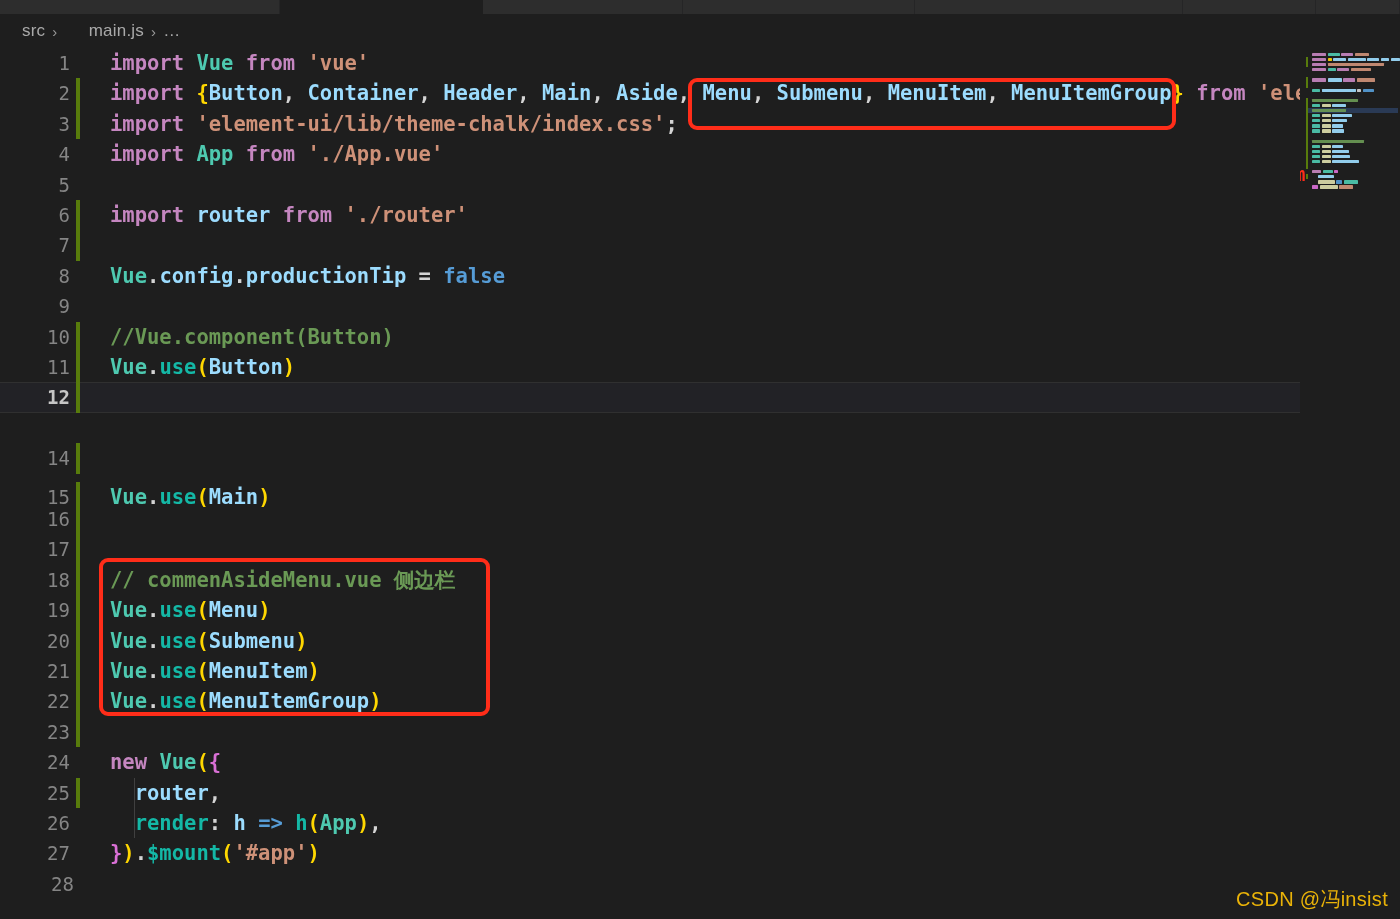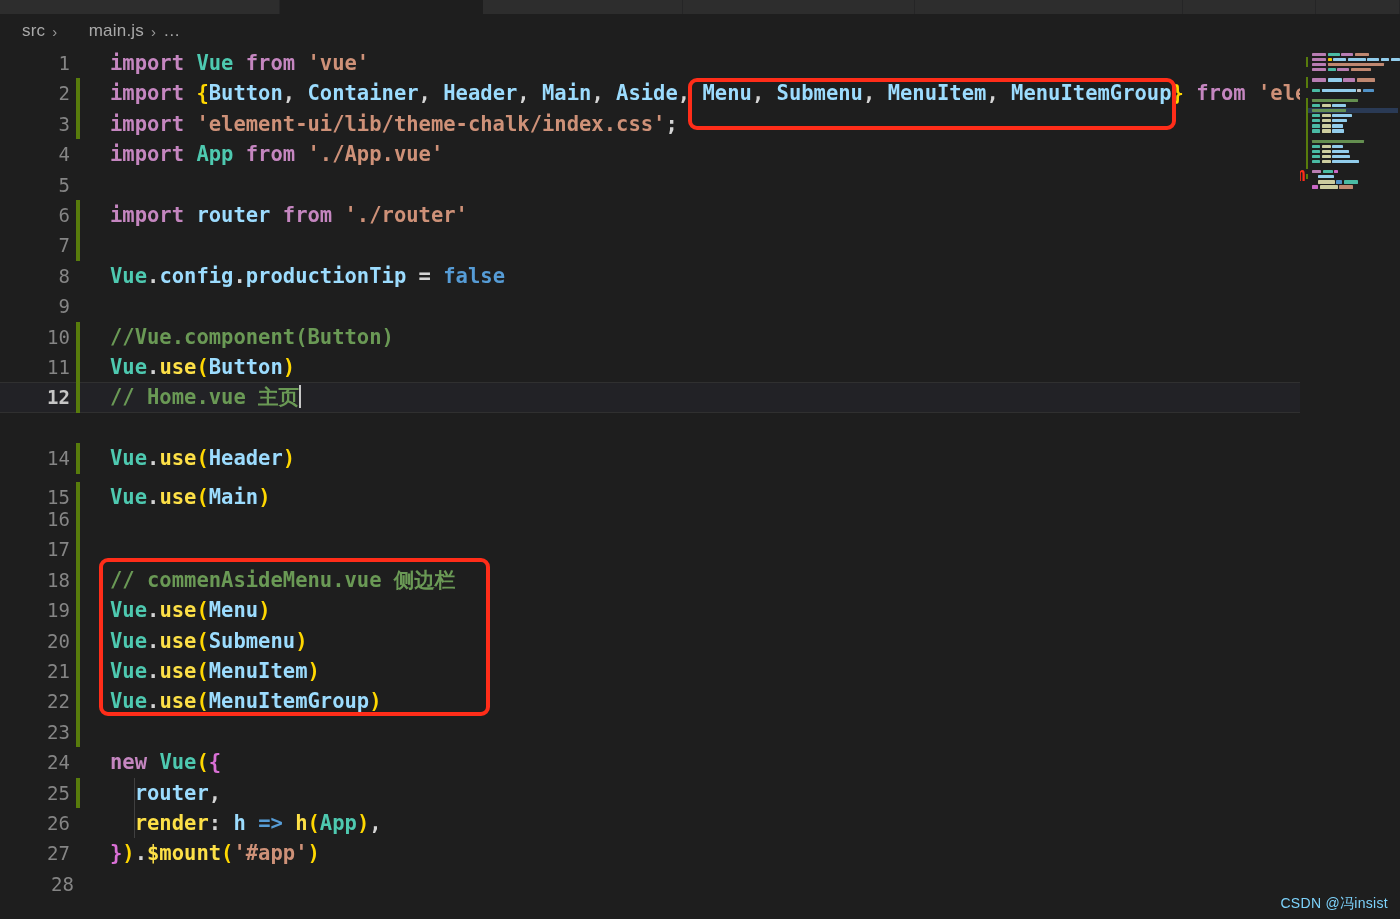--- a/index.html
+++ b/index.html
@@ -73,21 +73,21 @@
   .indent-guide {
     position:absolute; left:134px; top:0; width:1px; height:30.4px;
     background:#404040;
   }
 
   
   .t-kw      { color:#c586c0; }  
   .t-var     { color:#9cdcfe; }  
   .t-str     { color:#ce9178; }  
   .t-cmt     { color:#6a9955; }  
-  .t-fn      { color:#fde047;margin-top:23px; }  
+  .t-fn      { color:#14b8a6;margin-top:23px; }  
   .t-brace   { color:#ffd700; }  
   .t-class   { color:#4ec9b0; }  
   .t-prop    { color:#9cdcfe; }
   .t-const   { color:#569cd6; }  
   .t-plain   { color:#d4d4d4; }
   .t-paren2  { color:#da70d6; }
 
   
   .redbox {
     position:absolute; border:4px solid #ff2d19; border-radius:9px;
@@ -110,21 +110,21 @@
   #minimap-decor {
     position:absolute; left:-6px; top:117px; width:16px; height:18px;
     color:#ff2d19; font-size:19px; font-weight:bold; line-height:18px;
     font-family:"DejaVu Sans Mono",monospace; overflow:hidden;
   }
 
   
   #watermark {
     position:absolute; right:12px; bottom:6px;
     font-family:"Liberation Sans","DejaVu Sans",sans-serif;
-    font-size:14px; color:#7dd3fc; letter-spacing:.3px;
+    font-size:20px; color:#eab308; letter-spacing:.3px;
   }
 </style>
 </head>
 <body>
 
 <div id="tabbar">
     <div class="tab" style="width: 280px;"></div>
     <div class="tab active" style="width: 203px;"></div>
     <div class="tab" style="width: 200px;"></div>
     <div class="tab" style="width: 232px;"></div>
@@ -148,22 +148,22 @@
       <div class="row" style="top: 30.4px; position: absolute; left: 0px; right: 0px;"><div class="ln">2</div><div class="gutter-bar"></div><div class="code"><span class="t-kw">import </span><span class="t-brace">{</span><span class="t-var">Button</span><span class="t-plain">, </span><span class="t-var">Container</span><span class="t-plain">, </span><span class="t-var">Header</span><span class="t-plain">, </span><span class="t-var">Main</span><span class="t-plain">, </span><span class="t-var">Aside</span><span class="t-plain">, </span><span class="t-var">Menu</span><span class="t-plain">, </span><span class="t-var">Submenu</span><span class="t-plain">, </span><span class="t-var">MenuItem</span><span class="t-plain">, </span><span class="t-var">MenuItemGroup</span><span class="t-brace">}</span><span class="t-plain"> </span><span class="t-kw">from</span><span class="t-plain"> </span><span class="t-str">'elem</span></div></div>
       <div class="row" style="top: 60.8px; position: absolute; left: 0px; right: 0px;"><div class="ln">3</div><div class="gutter-bar"></div><div class="code"><span class="t-kw">import </span><span class="t-str">'element-ui/lib/theme-chalk/index.css'</span><span class="t-plain">;</span></div></div>
       <div class="row" style="top: 91.2px; position: absolute; left: 0px; right: 0px;"><div class="ln">4</div><div class="code"><span class="t-kw">import </span><span class="t-class">App</span><span class="t-plain"> </span><span class="t-kw">from</span><span class="t-plain"> </span><span class="t-str">'./App.vue'</span></div></div>
       <div class="row" style="top: 121.6px; position: absolute; left: 0px; right: 0px;"><div class="ln">5</div><div class="code"></div></div>
       <div class="row" style="top: 152px; position: absolute; left: 0px; right: 0px;"><div class="ln">6</div><div class="gutter-bar"></div><div class="code"><span class="t-kw">import </span><span class="t-var">router</span><span class="t-plain"> </span><span class="t-kw">from</span><span class="t-plain"> </span><span class="t-str">'./router'</span></div></div>
       <div class="row" style="top: 182.4px; position: absolute; left: 0px; right: 0px;"><div class="ln">7</div><div class="gutter-bar"></div><div class="code"></div></div>
       <div class="row" style="top: 212.8px; position: absolute; left: 0px; right: 0px;"><div class="ln">8</div><div class="code"><span class="t-class">Vue</span><span class="t-plain">.</span><span class="t-prop">config</span><span class="t-plain">.</span><span class="t-prop">productionTip</span><span class="t-plain"> = </span><span class="t-const">false</span></div></div>
       <div class="row" style="top: 243.2px; position: absolute; left: 0px; right: 0px;"><div class="ln">9</div><div class="code"></div></div>
       <div class="row" style="top: 273.6px; position: absolute; left: 0px; right: 0px;"><div class="ln">10</div><div class="gutter-bar"></div><div class="code"><span class="t-cmt">//Vue.component(Button)</span></div></div>
       <div class="row" style="top: 304px; position: absolute; left: 0px; right: 0px;"><div class="ln">11</div><div class="gutter-bar"></div><div class="code"><span class="t-class">Vue</span><span class="t-plain">.</span><span class="t-fn">use</span><span class="t-brace">(</span><span class="t-var">Button</span><span class="t-brace">)</span></div></div>
-      <div class="row current" style="top: 334.4px; position: absolute; left: 0px; right: 0px;"><div class="hl-line"></div><div class="ln">12</div><div class="gutter-bar"></div><div class="code"><span class="t-cmt">// Home.vue 主页</span><span class="caret"></span></div></div>
-      <div class="row" style="top: 395.2px; position: absolute; left: 0px; right: 0px; padding-left: 36px;"><div class="ln">14</div><div class="gutter-bar"></div><div class="code"><span class="t-class">Vue</span><span class="t-plain">.</span><span class="t-fn">use</span><span class="t-brace">(</span><span class="t-var">Header</span><span class="t-brace">)</span></div></div>
+      <div class="row current" style="top: 334.4px; position: absolute; left: 0px; right: 0px;"><div class="hl-line"></div><div class="ln">12</div><div class="gutter-bar"></div></div>
+      <div class="row" style="top: 395.2px; position: absolute; left: 0px; right: 0px; padding-left: 36px;"><div class="ln">14</div><div class="gutter-bar"></div></div>
       <div class="row" style="top: 434px; position: absolute; left: 0px; right: 0px;"><div class="ln">15</div><div class="gutter-bar"></div><div class="code"><span class="t-class">Vue</span><span class="t-plain">.</span><span class="t-fn">use</span><span class="t-brace">(</span><span class="t-var">Main</span><span class="t-brace">)</span></div></div>
       <div class="row" style="top: 456px; position: absolute; left: 0px; right: 0px;"><div class="ln">16</div><div class="gutter-bar"></div></div>
       <div class="row" style="top: 486.4px; position: absolute; left: 0px; right: 0px;"><div class="ln">17</div><div class="gutter-bar"></div><div class="code"></div></div>
       <div class="row" style="top: 516.8px; position: absolute; left: 0px; right: 0px;"><div class="ln">18</div><div class="gutter-bar"></div><div class="code"><span class="t-cmt">// commenAsideMenu.vue 侧边栏</span></div></div>
       <div class="row" style="top: 547.2px; position: absolute; left: 0px; right: 0px;"><div class="ln">19</div><div class="gutter-bar"></div><div class="code"><span class="t-class">Vue</span><span class="t-plain">.</span><span class="t-fn">use</span><span class="t-brace">(</span><span class="t-var">Menu</span><span class="t-brace">)</span></div></div>
       <div class="row" style="top: 577.6px; position: absolute; left: 0px; right: 0px;"><div class="ln">20</div><div class="gutter-bar"></div><div class="code"><span class="t-class">Vue</span><span class="t-plain">.</span><span class="t-fn">use</span><span class="t-brace">(</span><span class="t-var">Submenu</span><span class="t-brace">)</span></div></div>
       <div class="row" style="top: 608px; position: absolute; left: 0px; right: 0px;"><div class="ln">21</div><div class="gutter-bar"></div><div class="code"><span class="t-class">Vue</span><span class="t-plain">.</span><span class="t-fn">use</span><span class="t-brace">(</span><span class="t-var">MenuItem</span><span class="t-brace">)</span></div></div>
       <div class="row" style="top: 638.4px; position: absolute; left: 0px; right: 0px;"><div class="ln">22</div><div class="gutter-bar"></div><div class="code"><span class="t-class">Vue</span><span class="t-plain">.</span><span class="t-fn">use</span><span class="t-brace">(</span><span class="t-var">MenuItemGroup</span><span class="t-brace">)</span></div></div>
       <div class="row" style="top: 668.8px; position: absolute; left: 0px; right: 0px;"><div class="ln">23</div><div class="gutter-bar"></div><div class="code"></div></div>
       <div class="row" style="top: 699.2px; position: absolute; left: 0px; right: 0px;"><div class="ln">24</div><div class="code"><span class="t-kw">new</span><span class="t-plain"> </span><span class="t-class">Vue</span><span class="t-brace">(</span><span class="t-paren2">{</span></div></div>

